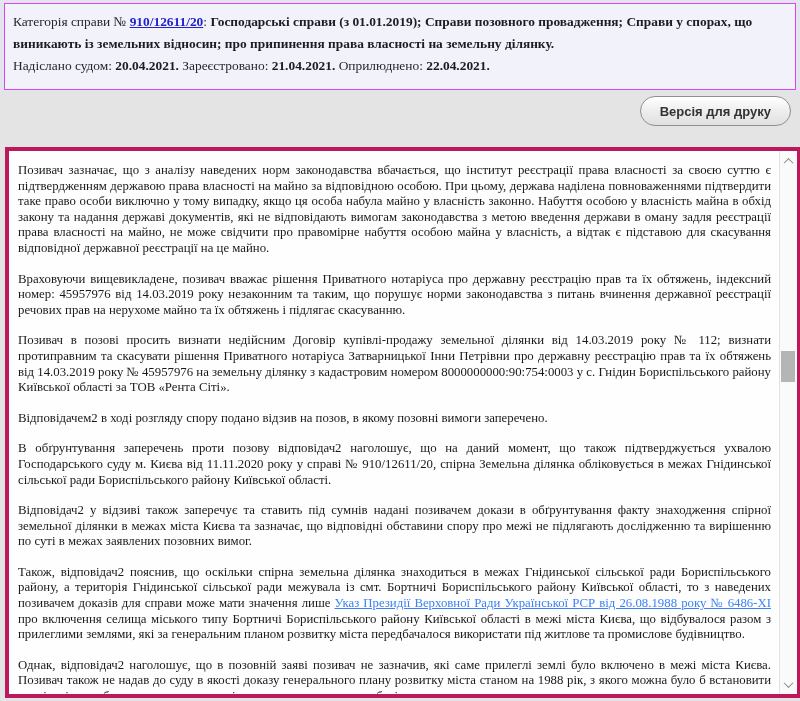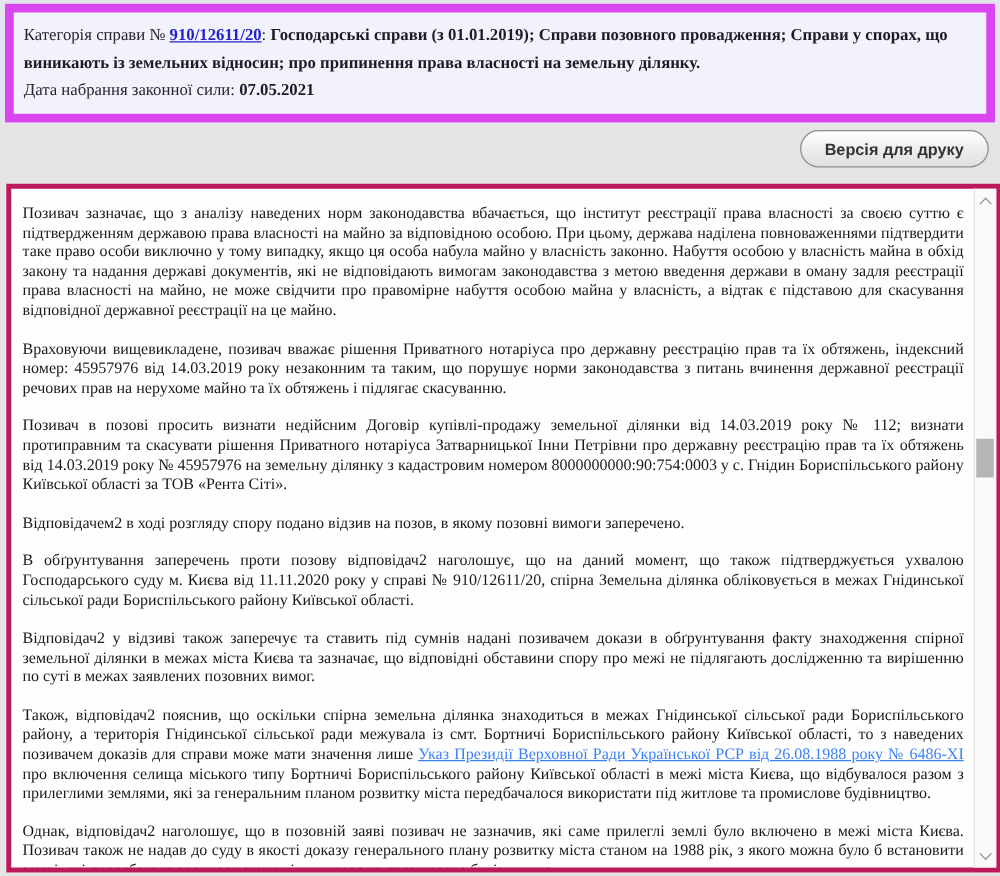--- a/index.html
+++ b/index.html
@@ -9,21 +9,21 @@
     font-family:"Liberation Serif", serif;
     position:relative;
     overflow:hidden;
   }
   
   .top-section{
     background:#e4e4ef;
     padding:3px 4px 1px 4px;
   }
   .meta-box{
-    border:7px solid #d946ef;
+    border:1px solid #d946ef;
     background:#f2f2fb;
     padding:7px 10px 8px 8px;
     min-height:87px;
     box-sizing:border-box;
     font-size:13.4px;
     line-height:22px;
     color:#26262e;
   }
   .meta-row{margin:0;}
   .meta-label{font-weight:normal;}
@@ -110,21 +110,21 @@
     background:#b5b5b5;
     cursor:pointer;
   }
 </style>
 </head>
 <body>
 
 <div class="top-section">
   <div class="meta-box">
     <p class="meta-row"><span class="meta-label">Категорія справи № </span><a class="case-link">910/12611/20</a><span class="meta-label">: </span><span class="meta-value">Господарські справи (з 01.01.2019); Справи позовного провадження; Справи у спорах, що виникають із земельних відносин; про припинення права власності на земельну ділянку.</span></p>
-    <p class="meta-row"><span class="meta-label">Дата набрання законної сили: </span><span class="meta-value">07.05.2021</span></p>
+    <p class="meta-row"><span class="meta-label">Надіслано судом: </span><span class="meta-value">20.04.2021.</span><span class="meta-label"> Зареєстровано: </span><span class="meta-value">21.04.2021.</span><span class="meta-label"> Оприлюднено: </span><span class="meta-value">22.04.2021.</span></p>
   </div>
 </div>
 
 <div class="band">
   <button class="print-btn">Версія для друку</button>
 </div>
 
 <div class="content-box">
   <div class="doc-text">
     <p>Позивач зазначає, що з аналізу наведених норм законодавства вбачається, що інститут реєстрації права власності за своєю суттю є підтвердженням державою права власності на майно за відповідною особою. При цьому, держава наділена повноваженнями підтвердити таке право особи виключно у тому випадку, якщо ця особа набула майно у власність законно. Набуття особою у власність майна в обхід закону та надання державі документів, які не відповідають вимогам законодавства з метою введення держави в оману задля реєстрації права власності на майно, не може свідчити про правомірне набуття особою майна у власність, а відтак є підставою для скасування відповідної державної реєстрації на це майно.</p>

